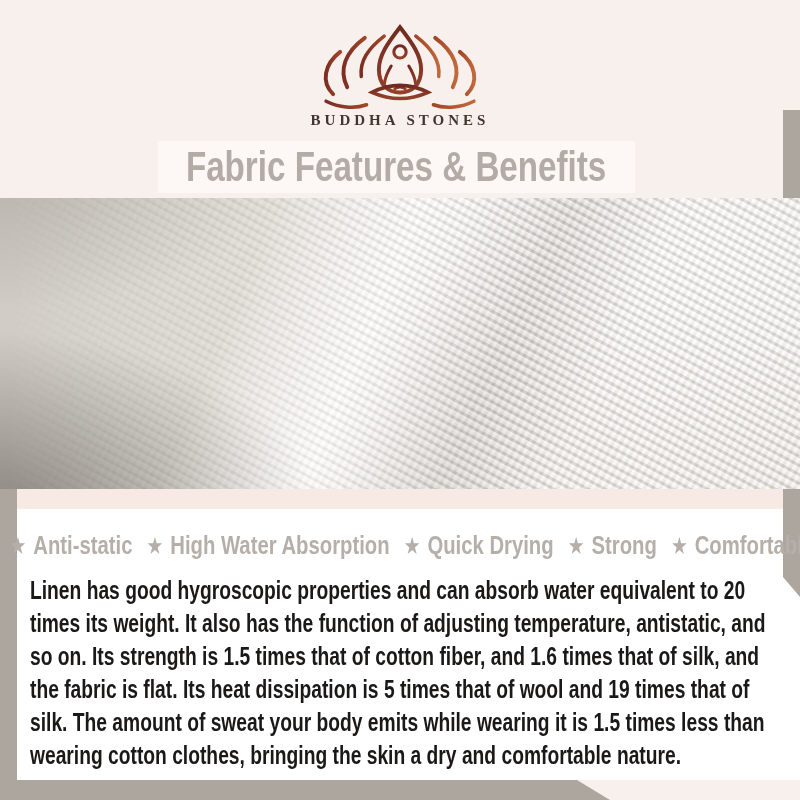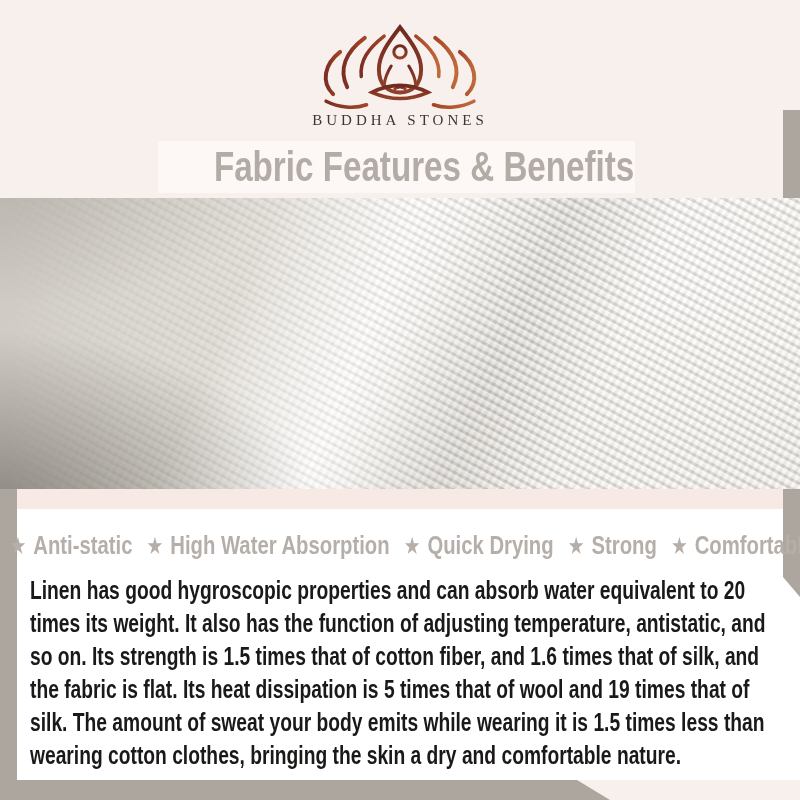--- a/index.html
+++ b/index.html
@@ -7,26 +7,26 @@
     position:relative; width:800px; height:800px; overflow:hidden;
     background:#f8f0ed;
     font-family:"Liberation Sans","DejaVu Sans",sans-serif;
   }
   
   .logo-wrap { position:absolute; left:50%; top:22px; transform:translateX(-50%); width:210px; height:88px; }
   .logo-wrap svg { width:100%; height:100%; display:block; }
   .brand-name {
     position:absolute; left:0; top:112px; width:800px; text-align:center;
     font-family:"Liberation Serif","DejaVu Serif",serif;
-    font-size:15px; letter-spacing:4px; color:#3f3630; font-weight:400;
+    font-size:15px; letter-spacing:4px; color:#3f3630; font-weight:700;
   }
   
   .banner {
     position:absolute; left:158px; top:141px; width:477px; height:52px;
-    background:#fdf8f6; display:flex; align-items:center; 
+    background:#fdf8f6; display:flex; align-items:center; justify-content:center;
   }
   .banner-title {
     display:inline-block; white-space:nowrap;
     transform:scaleX(0.79); transform-origin:center;
     font-size:42px; font-weight:700; color:#b3aba5; letter-spacing:0px;
   }
   
   .photo {
     position:absolute; left:0; top:198px; width:800px; height:291px;
     background:

